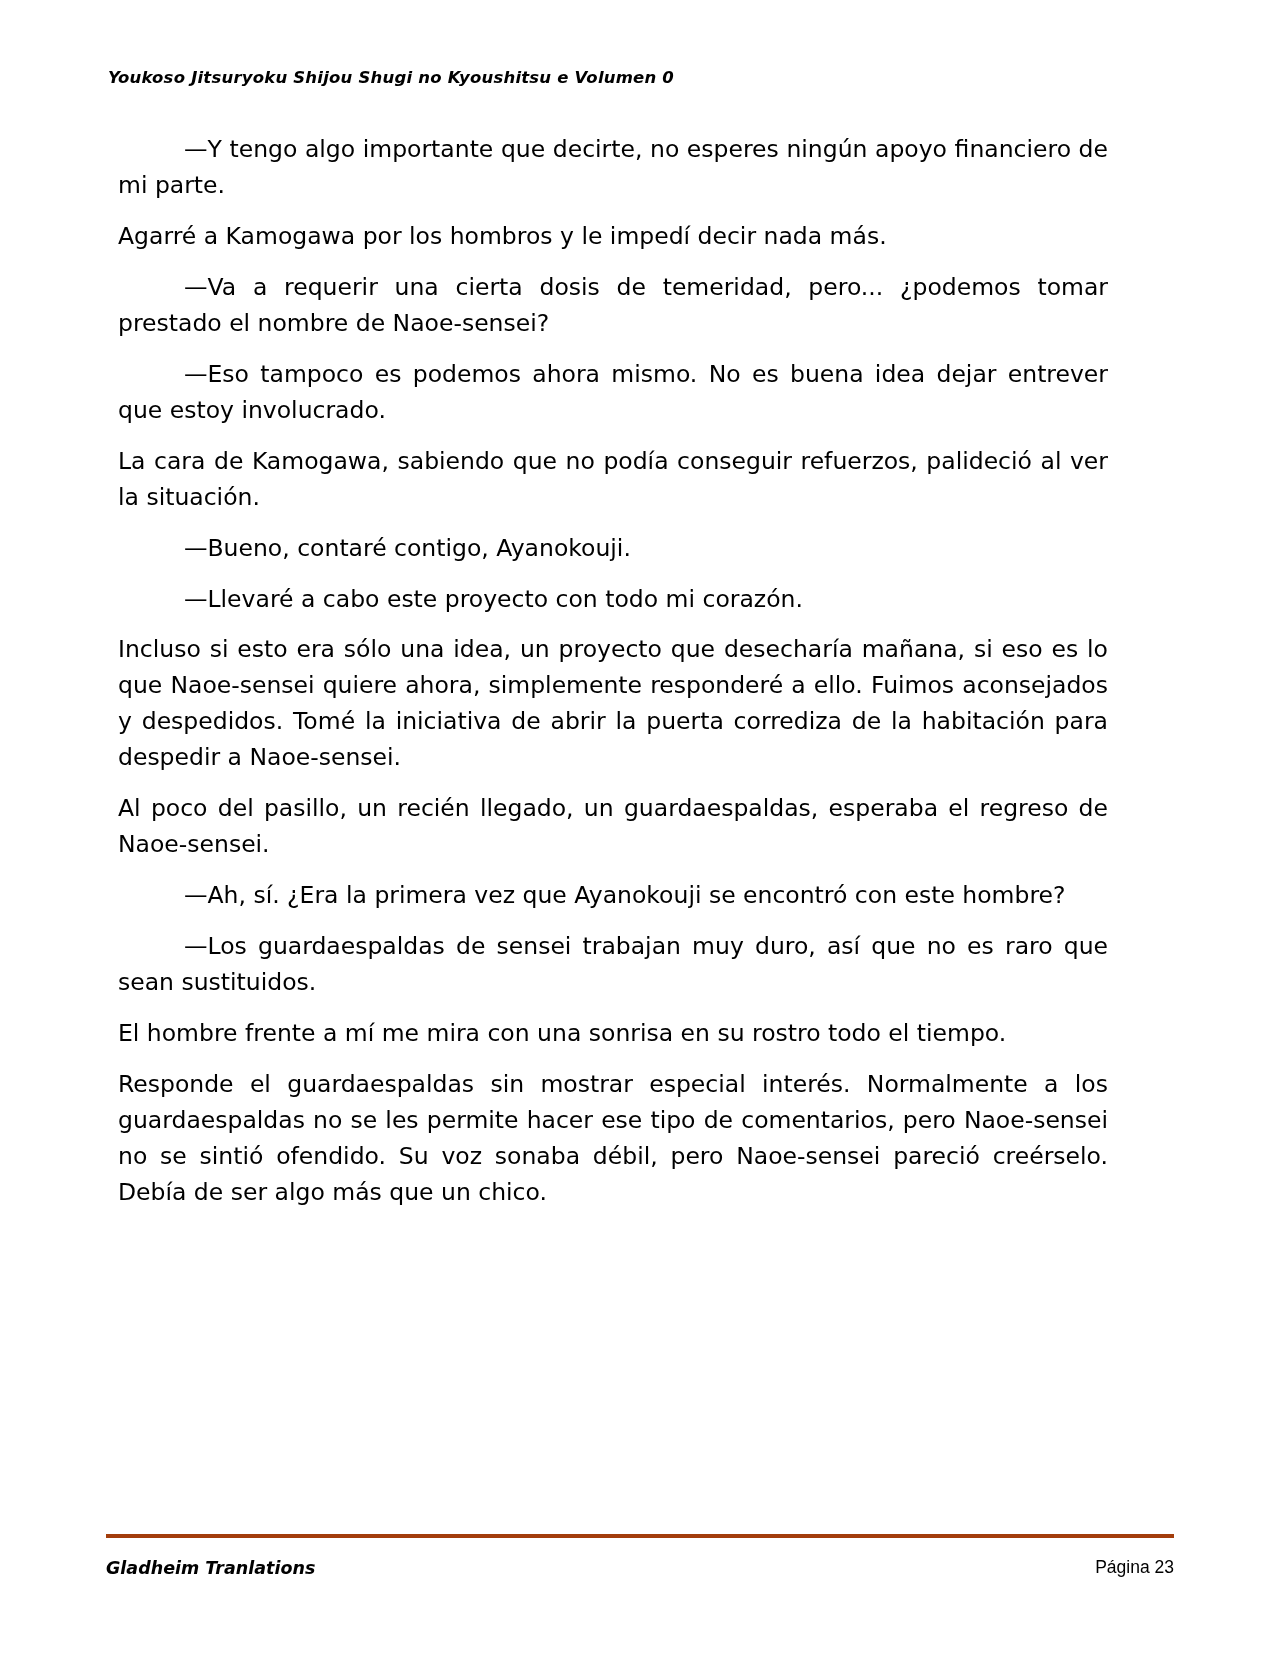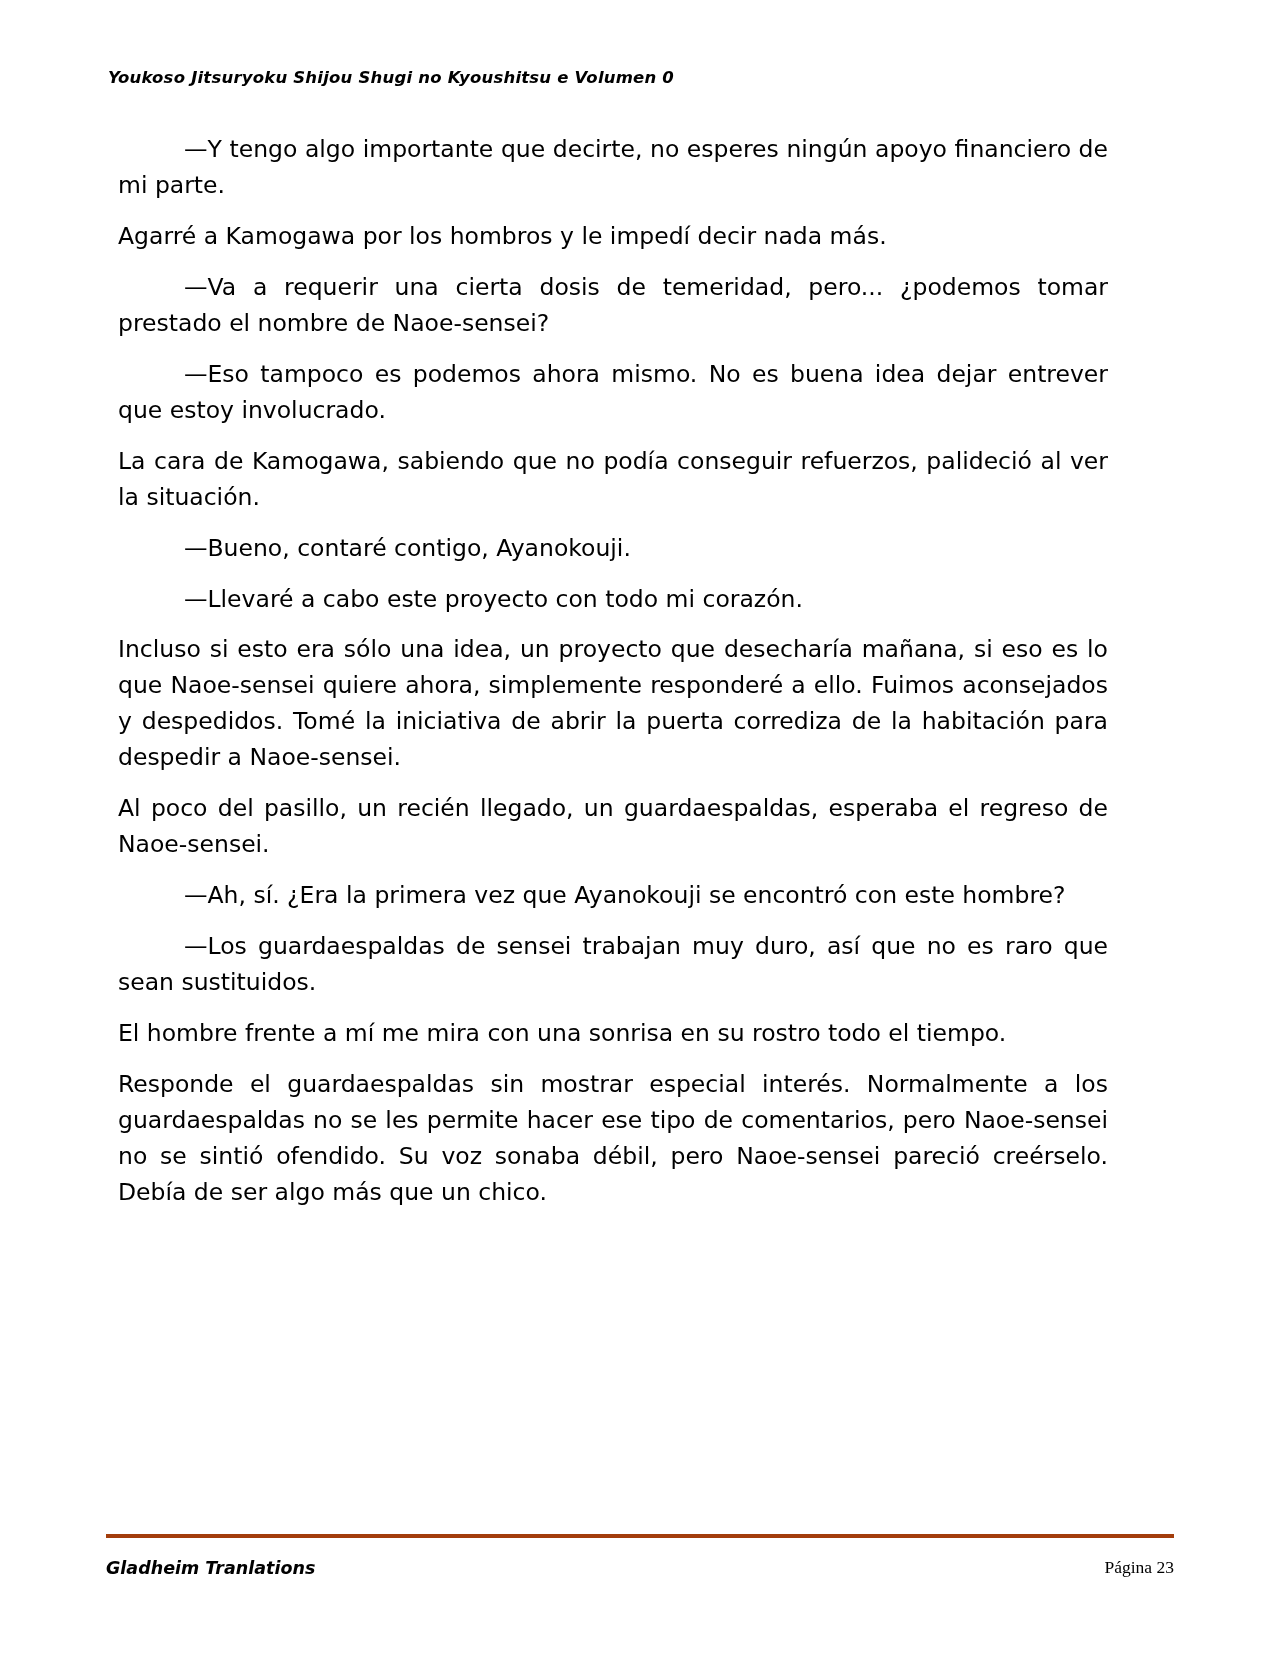--- a/index.html
+++ b/index.html
@@ -74,21 +74,21 @@
     justify-content: space-between;
   }
   .footer-left {
     font-family: "DejaVu Sans", sans-serif;
     font-weight: bold;
     font-style: italic;
     font-size: 17.5px;
     color: #000000;
   }
   .footer-right {
-    font-family: Liberation Serif, serif;
+    font-family: Liberation Sans, sans-serif;
     font-size: 17.5px;
     color: #000000;
   }
 </style>
 </head>
 <body>
 
 <div class="page">
 
   <div class="header">Youkoso Jitsuryoku Shijou Shugi no Kyoushitsu e  Volumen 0</div>

